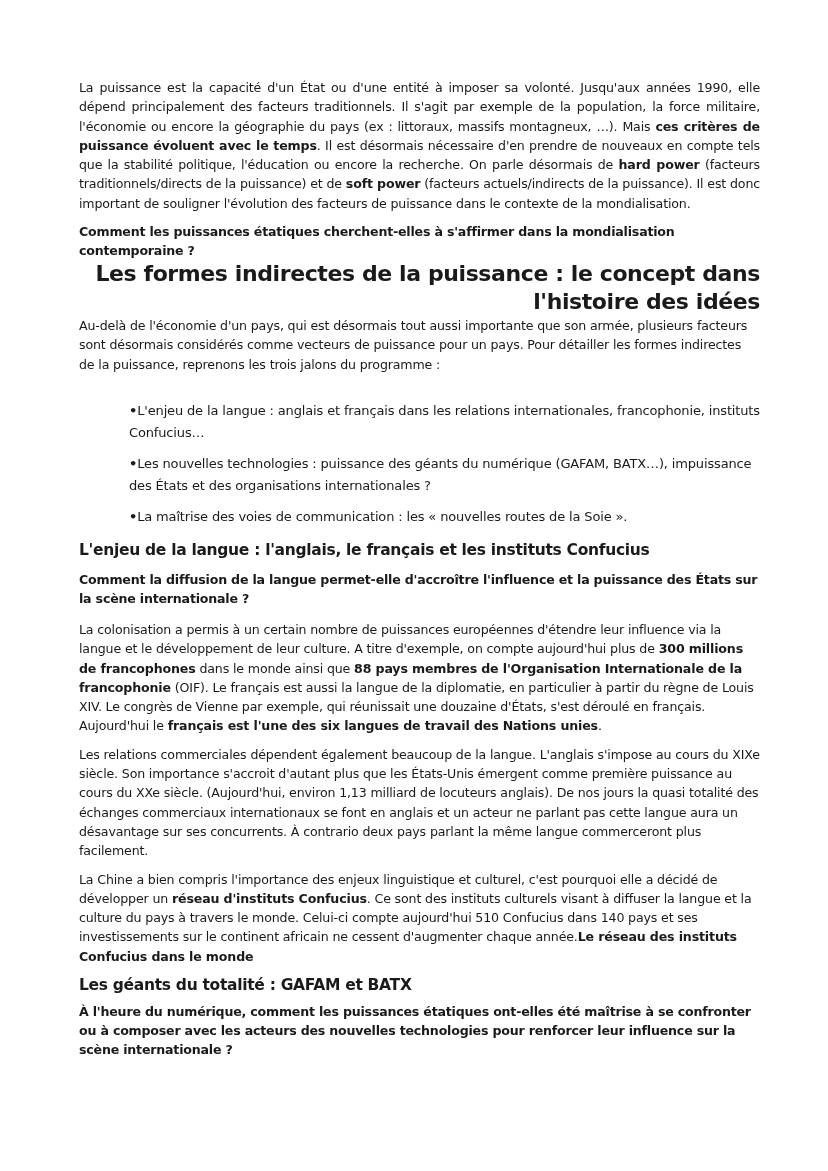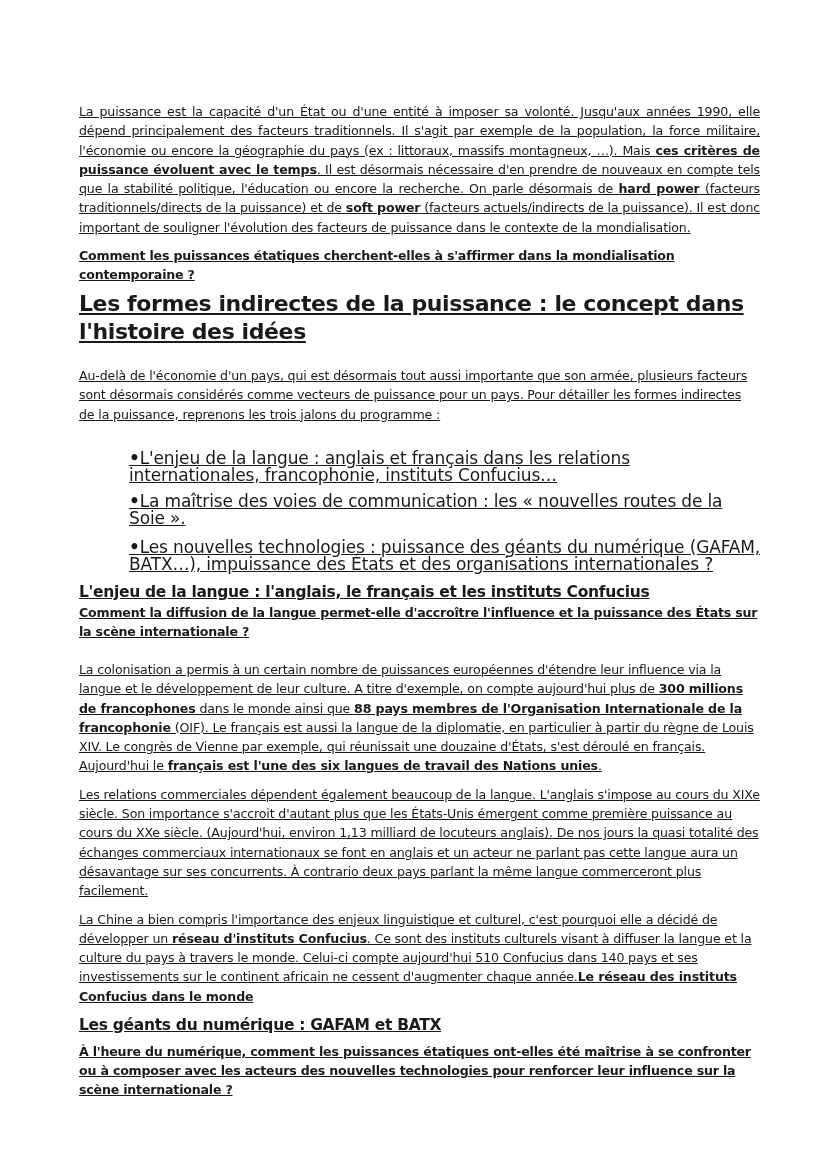--- a/index.html
+++ b/index.html
@@ -1,58 +1,58 @@
 <!DOCTYPE html>
 <html><head>
 <meta charset="utf-8">
 <style>
   html, body { margin: 0; padding: 0; background: #ffffff; }
   body {
     width: 828px; height: 1171px; overflow: hidden;
     font-family: "DejaVu Sans", sans-serif;
     color: #1a1a1a;
   }
-  .page { position: relative; padding: 102px 68px 0 79px; text-decoration: underline; }
+  .page { position: relative; padding: 78px 68px 0 79px; }
   p { margin: 0; }
   .para { font-size: 12.6px; line-height: 19.3px; letter-spacing: -0.15px; }
   .justify { text-align: justify; }
   .question { font-size: 12.6px; line-height: 19px; font-weight: bold; letter-spacing: -0.2px; }
   .h1 { font-size: 22px; line-height: 28px; font-weight: bold; letter-spacing: -0.4px; margin: 0; }
   .h2 { font-size: 15.5px; line-height: 20px; font-weight: bold; letter-spacing: -0.3px; margin: 0; }
   b { font-weight: bold; }
   ul.bullets { list-style: none; margin: 0; padding: 0 0 0 50px; }
-  ul.bullets li { font-size: 17px; line-height: 17px; letter-spacing: -0.15px; }
+  ul.bullets li { font-size: 13px; line-height: 22px; letter-spacing: -0.15px; }
   ul.bullets li .bullet { font-weight: bold; }
 </style>
 </head>
 <body>
 
 <div class="page">
 
   <p class="para justify" style="margin-bottom:9px;"><span>La puissance est la capacité d'un État ou d'une entité à imposer sa volonté. Jusqu'aux années 1990, elle dépend principalement des facteurs traditionnels. Il s'agit par exemple de la population, la force militaire, l'économie ou encore la géographie du pays (ex : littoraux, massifs montagneux, …). Mais </span><b>ces critères de puissance évoluent avec le temps</b><span>. Il est désormais nécessaire d'en prendre de nouveaux en compte tels que la stabilité politique, l'éducation ou encore la recherche. On parle désormais de </span><b>hard power</b><span> (facteurs traditionnels/directs de la puissance) et de </span><b>soft power</b><span> (facteurs actuels/indirects de la puissance). Il est donc important de souligner l'évolution des facteurs de puissance dans le contexte de la mondialisation.</span></p>
 
-  <p class="question" style="margin-bottom:6px;">Comment les puissances étatiques cherchent-elles à s'affirmer dans la mondialisation contemporaine ?</p>
+  <p class="question" style="margin-bottom:0;">Comment les puissances étatiques cherchent-elles à s'affirmer dans la mondialisation contemporaine ?</p>
 
-  <h1 class="h1" style="margin-bottom:20px;">Les formes indirectes de la puissance : le concept dans l'histoire des idées</h1>
+  <h1 class="h1" style="margin-bottom:0;text-align:right;">Les formes indirectes de la puissance : le concept dans l'histoire des idées</h1>
 
   <p class="para" style="margin-bottom:26px;">Au-delà de l'économie d'un pays, qui est désormais tout aussi importante que son armée, plusieurs facteurs sont désormais considérés comme vecteurs de puissance pour un pays. Pour détailler les formes indirectes de la puissance, reprenons les trois jalons du programme :</p>
 
   <ul class="bullets">
     <li style="margin-bottom:9px;"><span class="bullet">•</span><span>L'enjeu de la langue : anglais et français dans les relations internationales, francophonie, instituts Confucius…</span></li>
+    <li style="margin-bottom:9px;"><span class="bullet">•</span><span>Les nouvelles technologies : puissance des géants du numérique (GAFAM, BATX…), impuissance des États et des organisations internationales ?</span></li>
     <li style="margin-bottom:12px;"><span class="bullet">•</span><span>La maîtrise des voies de communication : les « nouvelles routes de la Soie ».</span></li>
-    <li style="margin-bottom:9px;"><span class="bullet">•</span><span>Les nouvelles technologies : puissance des géants du numérique (GAFAM, BATX…), impuissance des États et des organisations internationales ?</span></li>
   </ul>
 
-  <h2 class="h2" style="margin-bottom:1px;">L'enjeu de la langue : l'anglais, le français et les instituts Confucius</h2>
+  <h2 class="h2" style="margin-bottom:10px;">L'enjeu de la langue : l'anglais, le français et les instituts Confucius</h2>
 
-  <p class="question" style="margin-bottom:19px;">Comment la diffusion de la langue permet-elle d'accroître l'influence et la puissance des États sur la scène internationale ?</p>
+  <p class="question" style="margin-bottom:12px;">Comment la diffusion de la langue permet-elle d'accroître l'influence et la puissance des États sur la scène internationale ?</p>
 
   <p class="para" style="margin-bottom:9px;"><span>La colonisation a permis à un certain nombre de puissances européennes d'étendre leur influence via la langue et le développement de leur culture. A titre d'exemple, on compte aujourd'hui plus de </span><b>300 millions de francophones</b><span> dans le monde ainsi que </span><b>88 pays membres de l'Organisation Internationale de la francophonie</b><span> (OIF).  Le français est aussi la langue de la diplomatie, en particulier à partir du règne de Louis XIV. Le congrès de Vienne par exemple, qui réunissait une douzaine d'États, s'est déroulé en français. Aujourd'hui le </span><b>français est l'une des six langues de travail des Nations unies</b><span>.</span></p>
 
   <p class="para" style="margin-bottom:9px;">Les relations commerciales dépendent également beaucoup de la langue. L'anglais s'impose au cours du XIXe siècle. Son importance s'accroit d'autant plus que les États-Unis émergent comme première puissance au cours du XXe siècle. (Aujourd'hui, environ 1,13 milliard de locuteurs anglais). De nos jours la quasi totalité des échanges commerciaux internationaux se font en anglais et un acteur ne parlant pas cette langue aura un désavantage sur ses concurrents. À contrario deux pays parlant la même langue commerceront plus facilement.</p>
 
   <p class="para" style="margin-bottom:9px;"><span>La Chine a bien compris l'importance des enjeux linguistique et culturel, c'est pourquoi elle a décidé de développer un </span><b>réseau d'instituts Confucius</b><span>. Ce sont des instituts culturels visant à diffuser la langue et la culture du pays à travers le monde. Celui-ci compte aujourd'hui 510 Confucius dans 140 pays et ses investissements sur le continent africain ne cessent d'augmenter chaque année.</span><b>Le réseau des instituts Confucius dans le monde</b></p>
 
-  <h2 class="h2" style="margin-bottom:7px;">Les géants du numérique : GAFAM et BATX</h2>
+  <h2 class="h2" style="margin-bottom:7px;">Les géants du totalité : GAFAM et BATX</h2>
 
   <p class="question">À l'heure du numérique, comment les puissances étatiques ont-elles été maîtrise à se confronter ou à composer avec les acteurs des nouvelles technologies pour renforcer leur influence sur la scène internationale ?</p>
 
 </div>
 
 </body></html>

